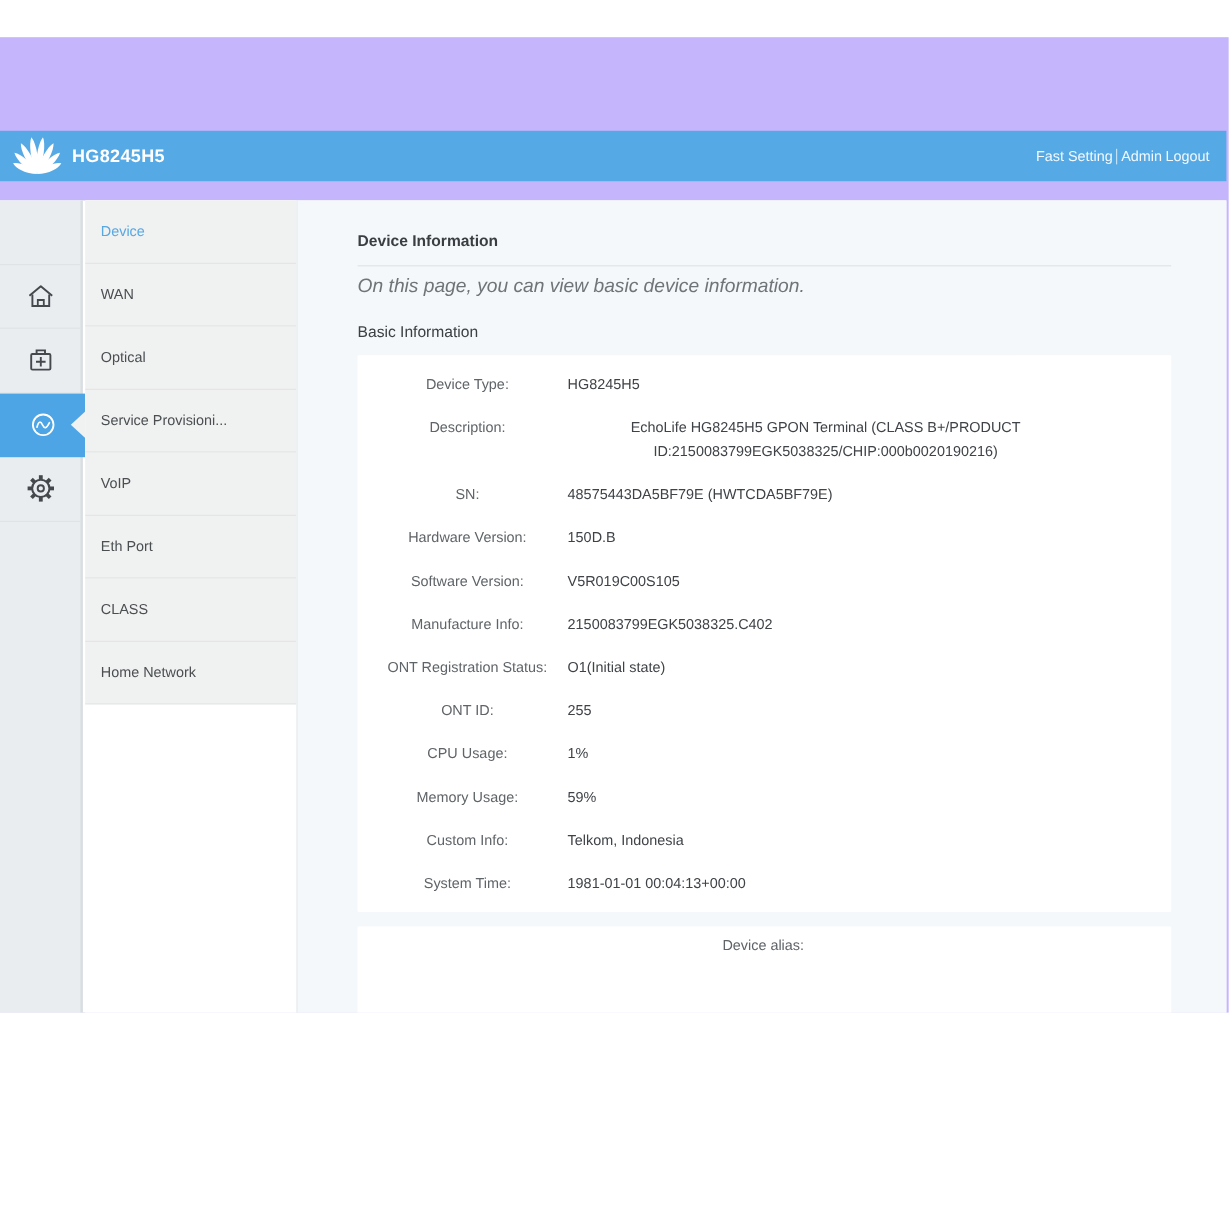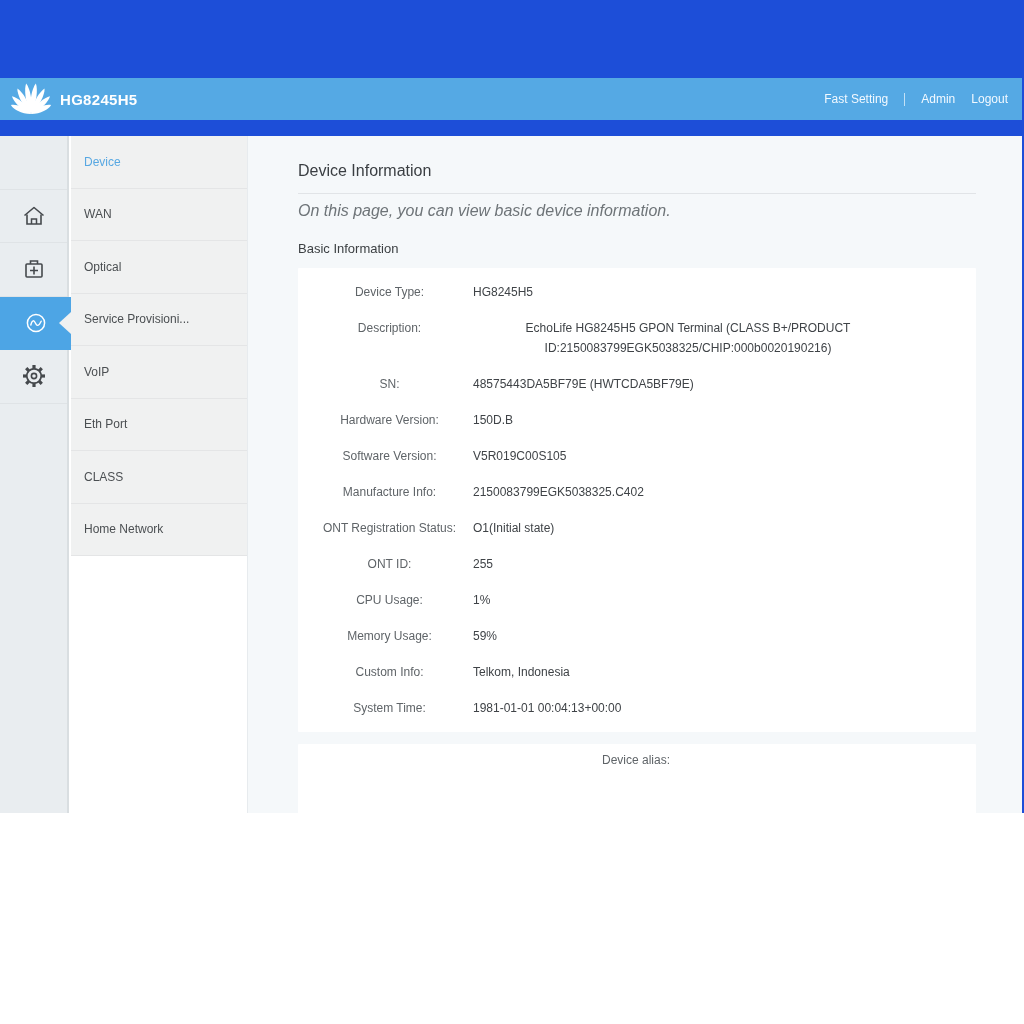--- a/index.html
+++ b/index.html
@@ -1,25 +1,25 @@
 <!DOCTYPE html>
 <html><head>
 <meta charset="utf-8">
 <style>
   * { margin:0; padding:0; box-sizing:border-box; }
   html,body { background:#fff; }
   body { font-family:"Liberation Sans","DejaVu Sans",sans-serif; }
-  .stage { position:relative; width:1024px; height:813px; background:#1d4ed8; overflow:hidden; }
+  .stage { position:relative; width:1024px; height:813px; background:#c4b5fd; overflow:hidden;margin-top:31px; }
 
   
   .topbar { position:absolute; left:0; top:78px; width:1022px; height:42px;
             background:#55a9e4; display:flex; align-items:center; padding:0 14px 0 8px; }
   .logo { width:46px; height:38px; flex:0 0 auto; }
   .brand { color:#fff; font-size:15px; font-weight:bold; margin-left:6px; letter-spacing:.3px; }
-  .topnav { margin-left:auto; display:flex; align-items:center; gap:16px; }
+  .topnav { margin-left:auto; display:flex; align-items:center; gap:3px; }
   .topnav a { color:#f2f9ff; font-size:12px; text-decoration:none; cursor:pointer; }
   .topnav .vdiv { width:1px; height:13px; background:rgba(255,255,255,.65); }
 
   
   .shell { position:absolute; left:0; top:136px; width:1022px; height:821px;
            background:#fff; border-bottom:1px solid #d0d5d8; }
 
   
   .iconstrip { position:absolute; left:0; top:0; bottom:0; width:69px;
                background:#e9edf0; border-right:2px solid #d9dee1; }
@@ -36,21 +36,21 @@
   
   .menucol { position:absolute; left:71px; top:0; bottom:0; width:176px; background:#fff; }
   .menu-list { background:#f0f1f1; }
   .mitem { height:52.5px; display:flex; align-items:center; padding-left:13px;
            font-size:12px; color:#4b4f52; cursor:pointer; border-bottom:1px solid #e4e5e6; }
   .mitem.active { color:#58a8e2; }
 
   
   .content { position:absolute; left:247px; top:0; right:0; bottom:0;
              background:#f5f8fa; border-left:1px solid #e7ebee; padding-left:50px; overflow:hidden; }
-  .pagetitle { margin-top:26px; font-size:16px; font-weight:400; color:#3a3e42; }
+  .pagetitle { margin-top:26px; font-size:13px; font-weight:700; color:#3a3e42; }
   .titlerule { width:678px; height:1px; background:#e1e4e7; margin-top:13px; }
   .pagenote { margin-top:8px; font-size:16px; color:#6e7478;font-style:italic; }
   .secheading { margin-top:21px; font-size:13px; font-weight:400; color:#3c4043; }
 
   .card { width:678px; background:#fff; margin-top:12px; border-radius:1px; }
   .basic-card { padding:6px 10px 6px 8px;text-align:center; }
   .row { display:flex; align-items:flex-start; padding:8px 0; line-height:20px; }
   .row .lbl { flex:0 0 167px; font-size:12px; color:#5f6468; }
   .row .val { font-size:12px; color:#3f4347; max-width:430px; word-wrap:break-word; }
 

